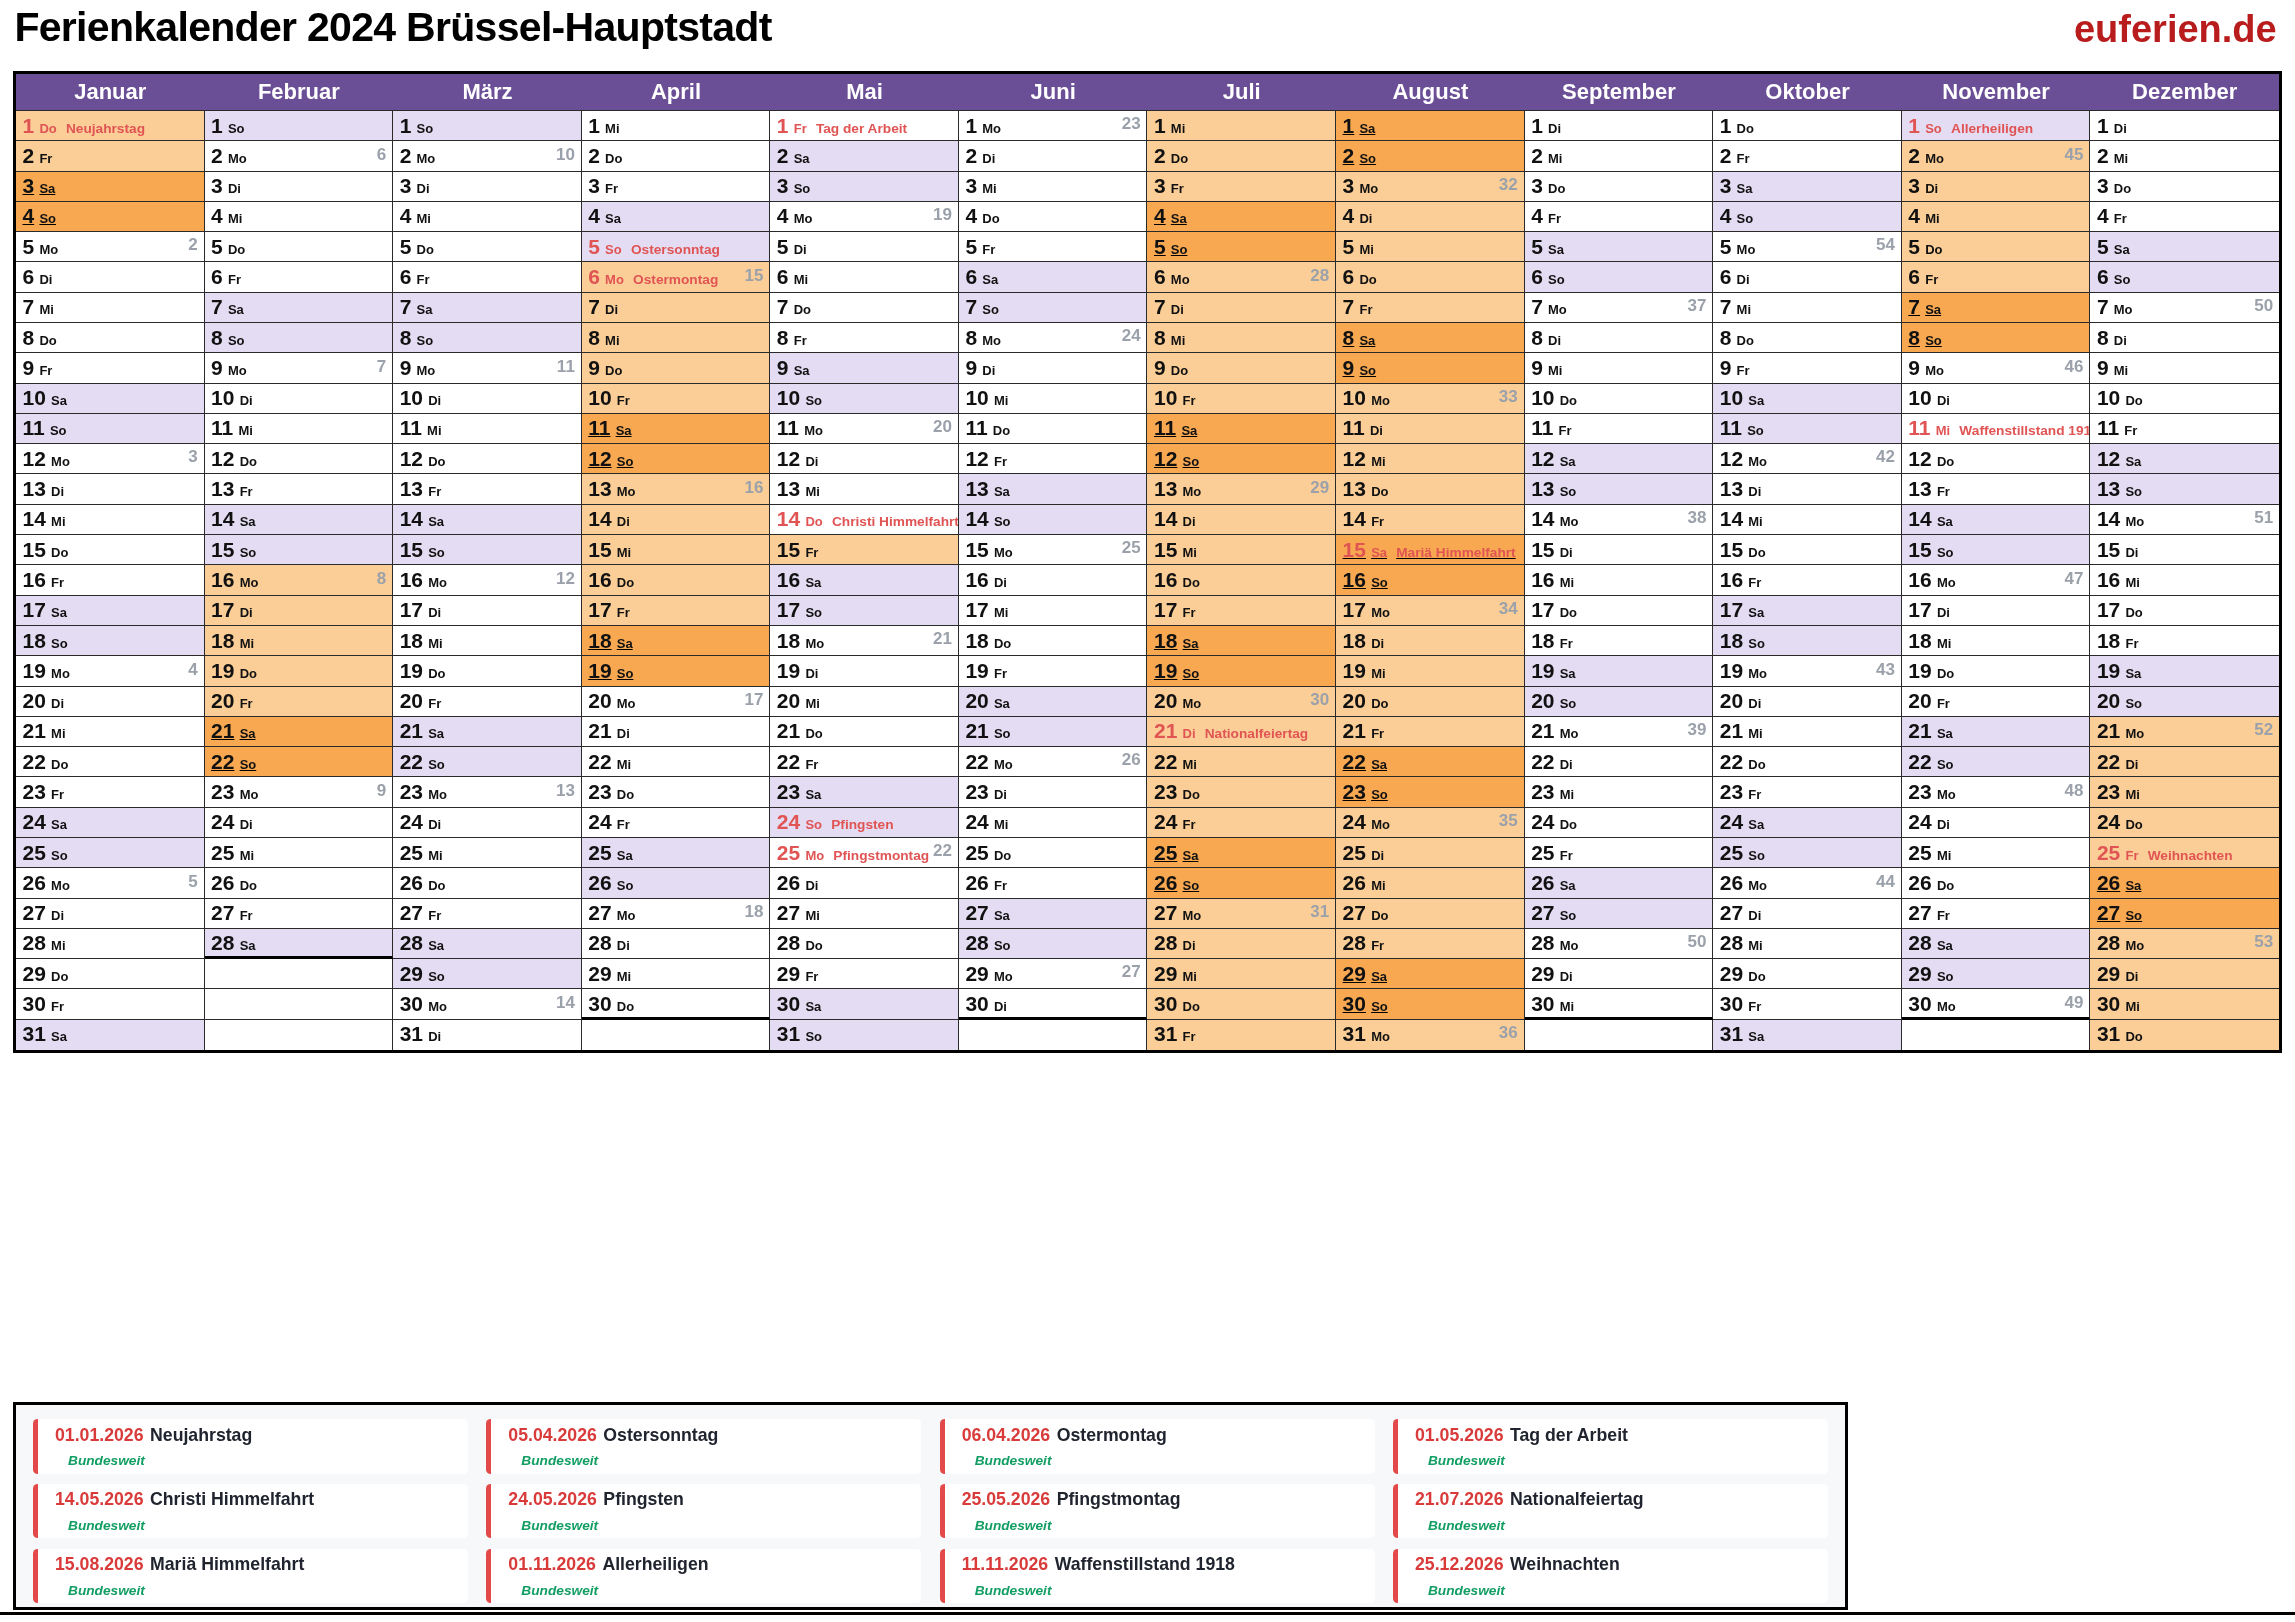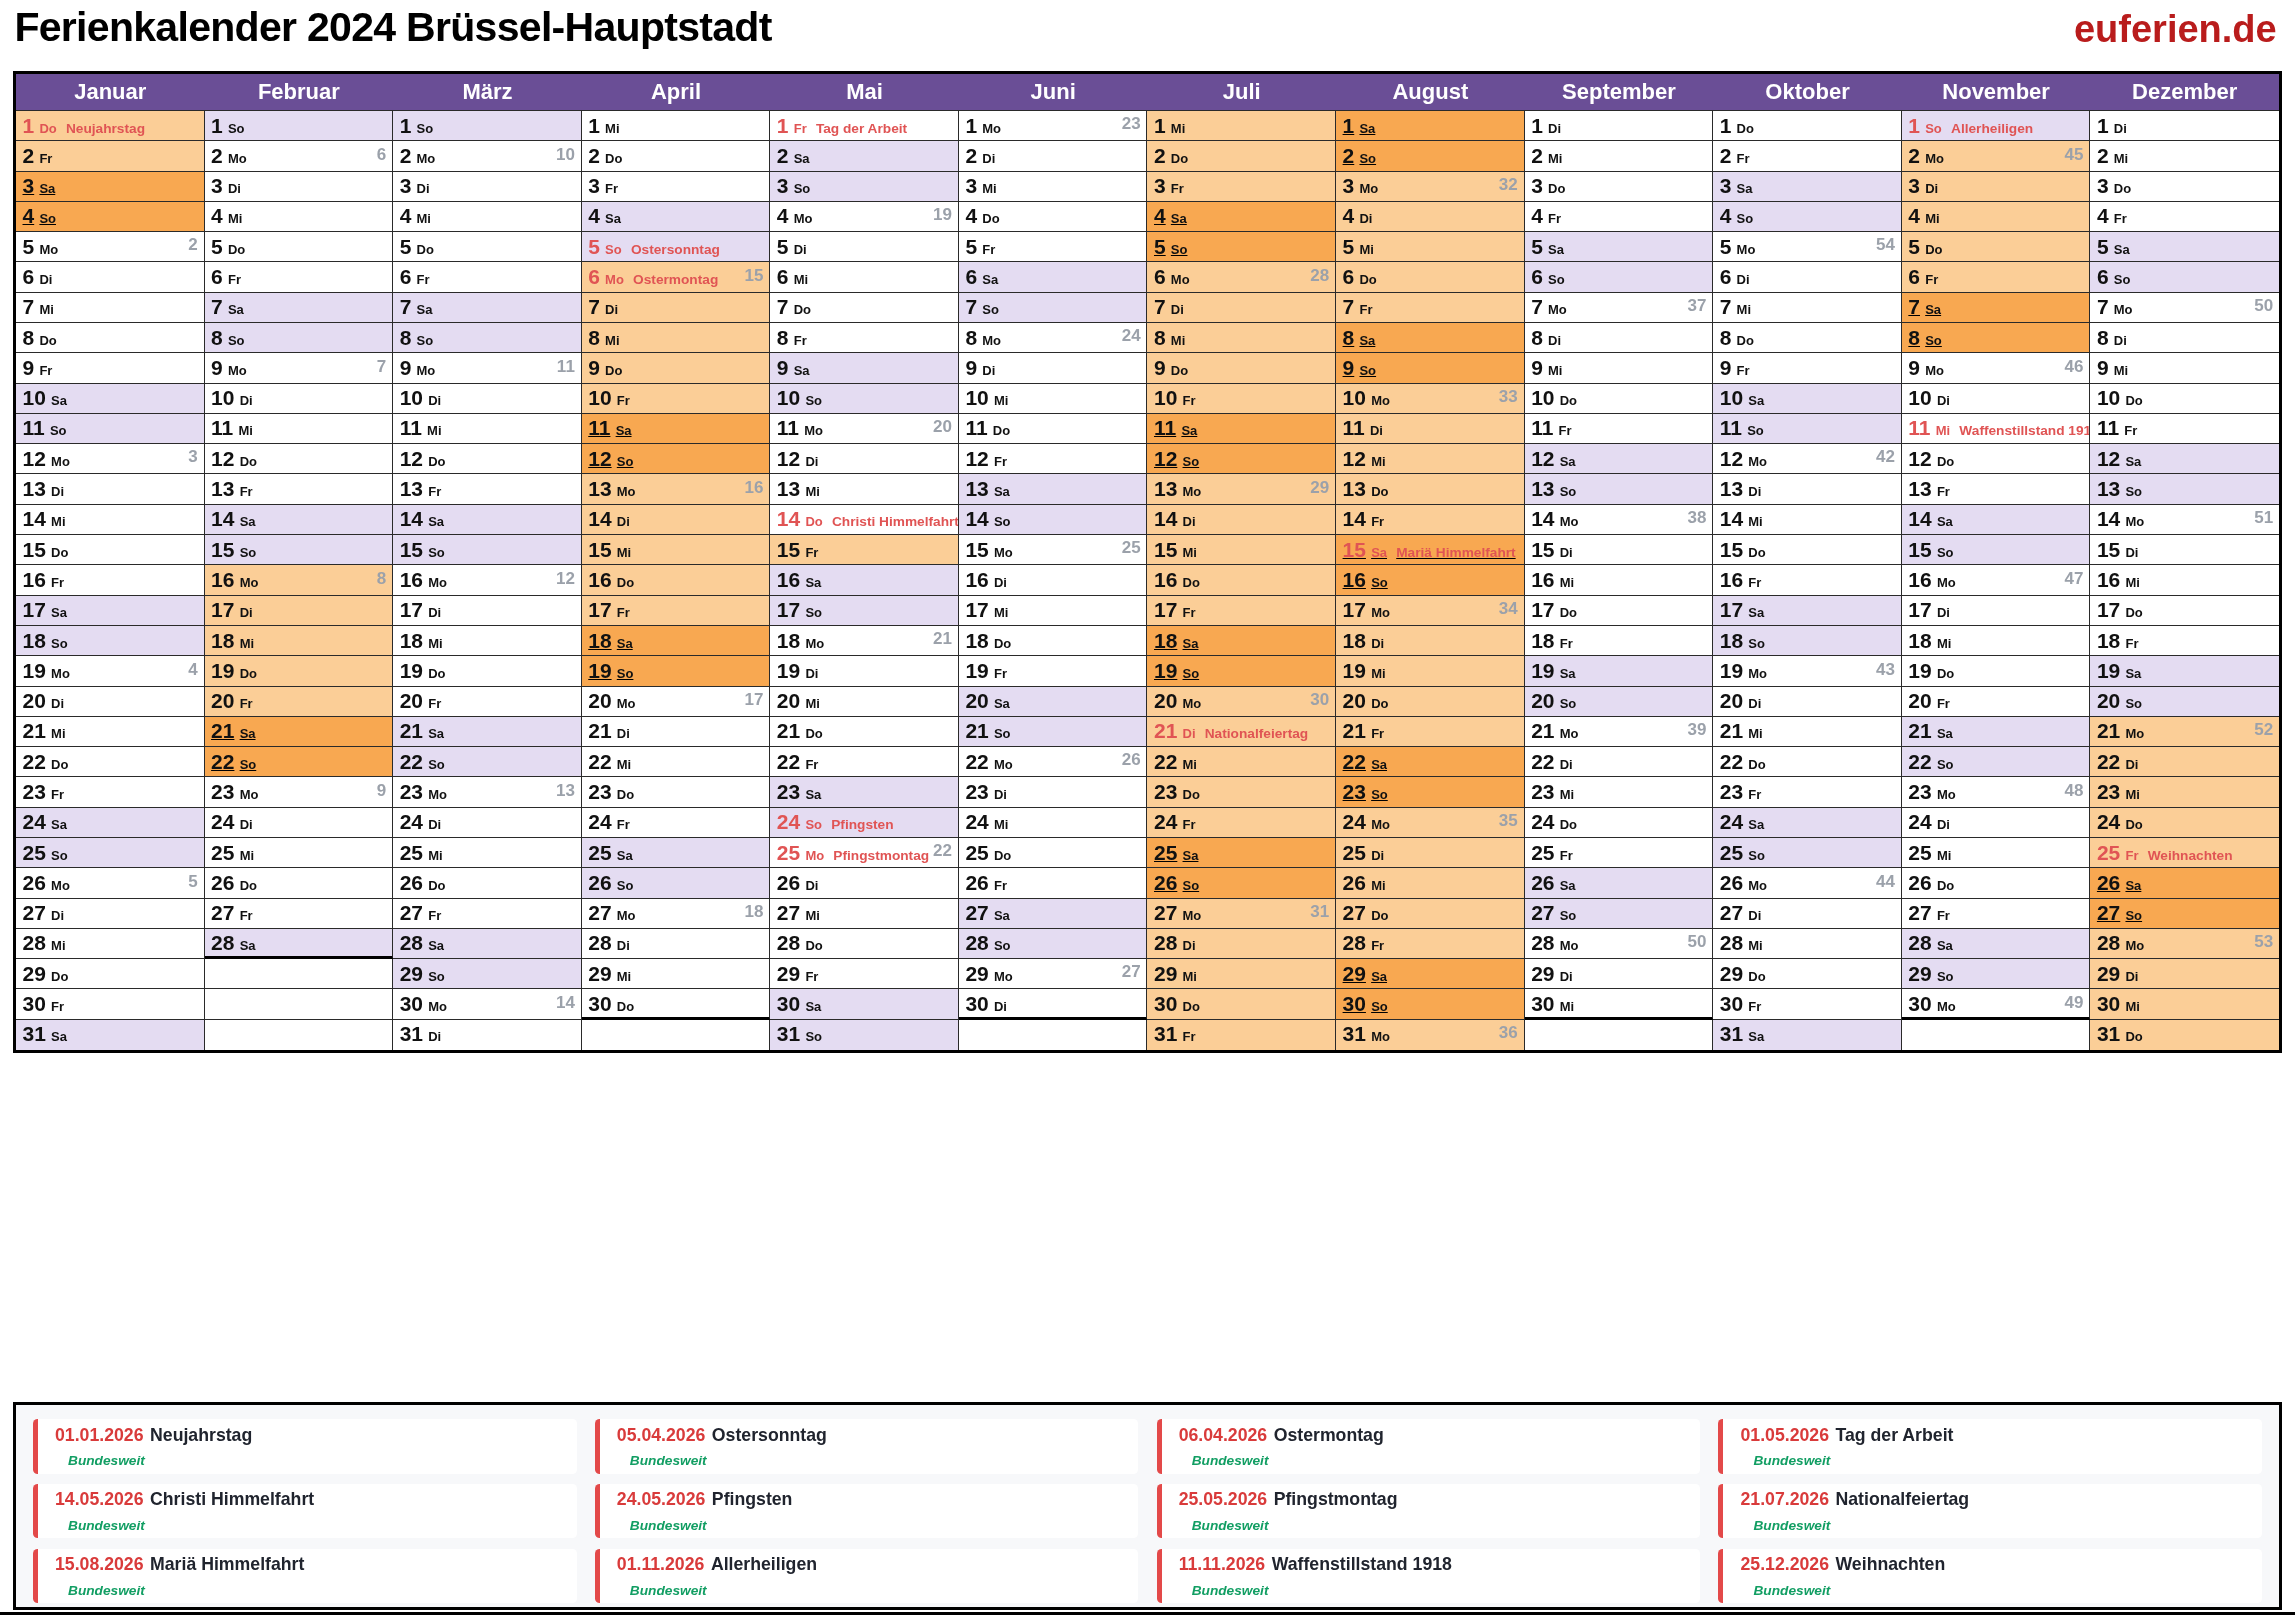--- a/index.html
+++ b/index.html
@@ -20,21 +20,21 @@
   .cell.t-he{background:#F8A851;text-decoration:underline;}
   .cell.month-end{border-bottom:3.3px solid #000;}
   .cell.last-col{border-right:none;}
   .cell.last-row{border-bottom:none;}
   .dnum{font-size:21px;font-weight:bold;color:#111;}
   .dwd{font-size:13px;font-weight:bold;color:#111;margin-left:5.2px;}
   .dhol{font-size:13.7px;font-weight:bold;color:#E05454;margin-left:9.2px;}
   .hol .dnum,.hol .dwd{color:#E05454;}
   .dwk{position:absolute;top:3.3px;right:5.9px;font-size:17px;font-weight:bold;color:#9BA1AA;}
 
-  .legend{position:absolute;left:13px;top:1402px;width:2269px;height:208px;box-sizing:border-box;
+  .legend{position:absolute;left:13px;top:1402px;width:1835px;height:208px;box-sizing:border-box;
           border:3.3px solid #000;background:#F7F8FA;padding:14.4px 17px;display:grid;
           grid-template-columns:repeat(4,1fr);grid-template-rows:repeat(3,1fr);gap:10.5px 18.3px;}
   .lcard{background:#fff;border-radius:4.6px;border-left:5.2px solid #E34949;padding:5.2px 7.9px 5.2px 17px;
          display:flex;flex-direction:column;justify-content:center;gap:7.9px;}
   .ldate{color:#D93B3B;font-weight:bold;font-size:17.7px;}
   .lname{color:#20242E;font-weight:bold;font-size:17.7px;margin-left:6.5px;}
   .lscope{color:#129E63;font-weight:bold;font-style:italic;font-size:13.7px;margin-left:13px;}
 
   .bottom-rule{position:absolute;left:0;width:2295px;top:1612px;height:2.6px;background:#000;}
 </style>

